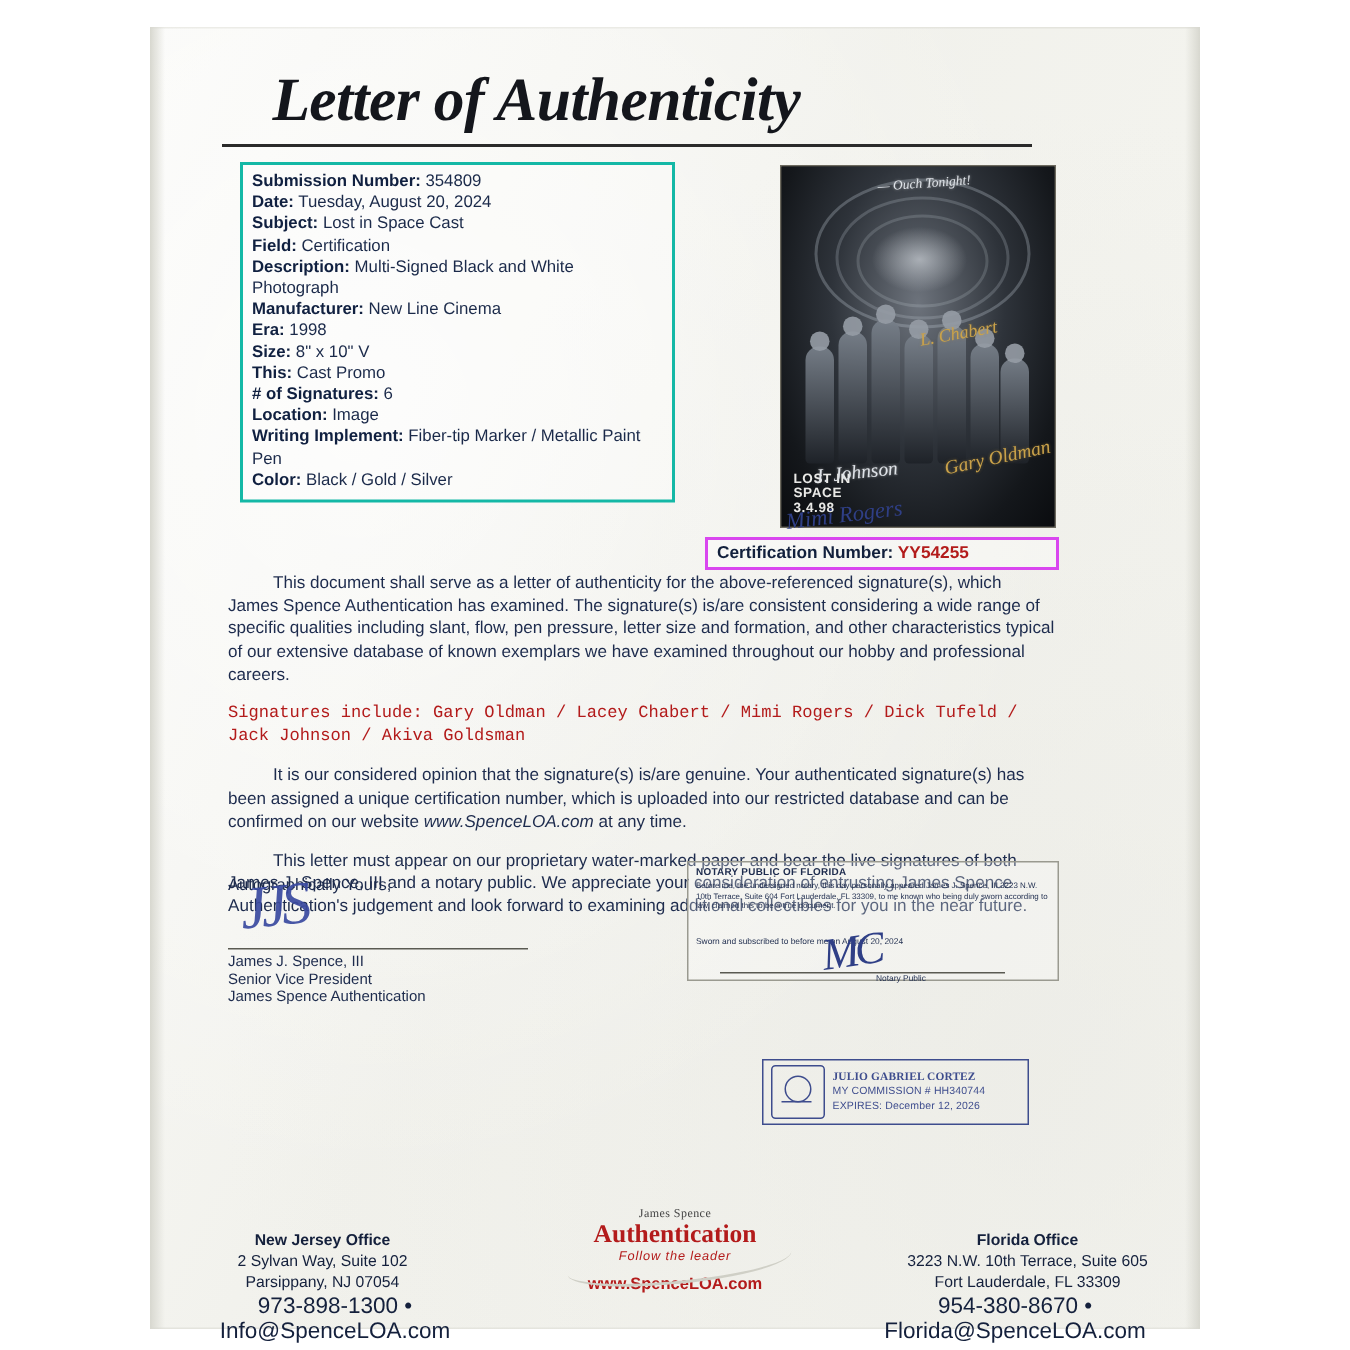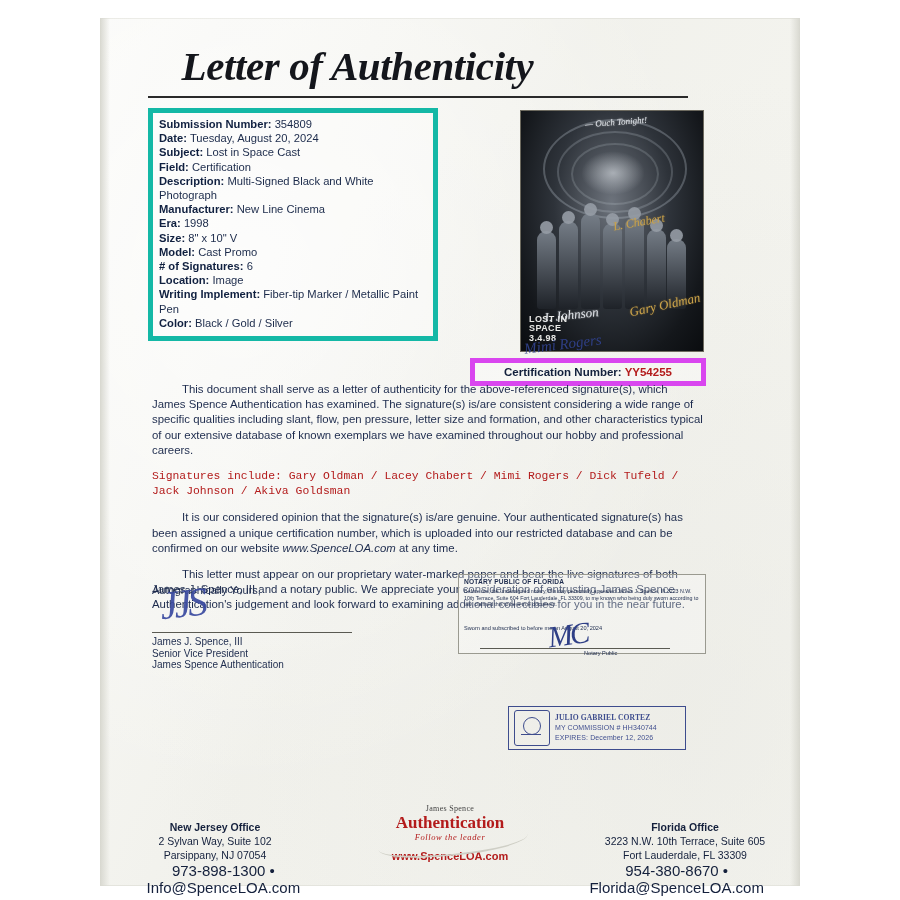--- a/index.html
+++ b/index.html
@@ -71,24 +71,24 @@
     left: 148px;
     top: 96px;
     width: 540px;
     height: 2px;
     background: #2a2a2a;
   }
 
   
   .details-box {
     position: absolute;
-    left: 148px;
+    left: 160px;
     top: 108px;
     width: 290px;
-    border: 5px solid #14b8a6;
+    border: 2px solid #14b8a6;
     background: rgba(255,255,255,0.30);
     padding: 4px 6px 6px 6px;
     box-sizing: border-box;
   }
   .detail-row {
     font-size: 11.2px;
     line-height: 14.2px;
     color: #1b2a4a;
     white-space: normal;
   }
@@ -174,28 +174,28 @@
   .sig-silver { color: #dfe3e8; text-shadow: 0 0 2px rgba(255,255,255,0.5); }
   .sig-gold   { color: #caa24a; text-shadow: 0 0 2px rgba(190,150,60,0.5); }
   .sig-blue   { color: #2f3f86; }
 
   
   .cert-bar {
     position: absolute;
     left: 470px;
     top: 358px;
     width: 236px;
-    border: 5px solid #d946ef;
+    border: 2px solid #d946ef;
     background: rgba(255,255,255,0.35);
     padding: 3px 6px;
     box-sizing: border-box;
     font-size: 11.5px;
     font-weight: bold;
     color: #12203c;
-    text-align: center;
+    text-align: left;
   }
   .cert-number { color: #b31b1b; }
 
   
   .body-wrap {
     position: absolute;
     left: 152px;
     top: 382px;
     width: 552px;
   }
@@ -397,21 +397,21 @@
   }
   .jsa-auth {
     font-family: "Liberation Serif", serif;
     font-weight: bold;
     font-size: 17px;
     color: #b31b1b;
     line-height: 18px;
     margin-top: 1px;
   }
   .jsa-tag {
-    font-family: Liberation Serif, serif;
+    font-family: Liberation Sans, sans-serif;
     font-style: italic;
     font-size: 8.5px;
     color: #b31b1b;
     letter-spacing: 0.6px;
   }
   .jsa-web {
     font-weight: bold;
     font-size: 11px;
     color: #b31b1b;
     margin-top: 8px;
@@ -478,21 +478,21 @@
     </div>
     <div class="detail-row">
       <span class="detail-label">Era:</span>
       <span class="detail-value">1998</span>
     </div>
     <div class="detail-row">
       <span class="detail-label">Size:</span>
       <span class="detail-value">8" x 10" V</span>
     </div>
     <div class="detail-row">
-      <span class="detail-label">Model:</span>
+      <span class="detail-label">This:</span>
       <span class="detail-value">Cast Promo</span>
     </div>
     <div class="detail-row">
       <span class="detail-label"># of Signatures:</span>
       <span class="detail-value">6</span>
     </div>
     <div class="detail-row">
       <span class="detail-label">Location:</span>
       <span class="detail-value">Image</span>
     </div>

